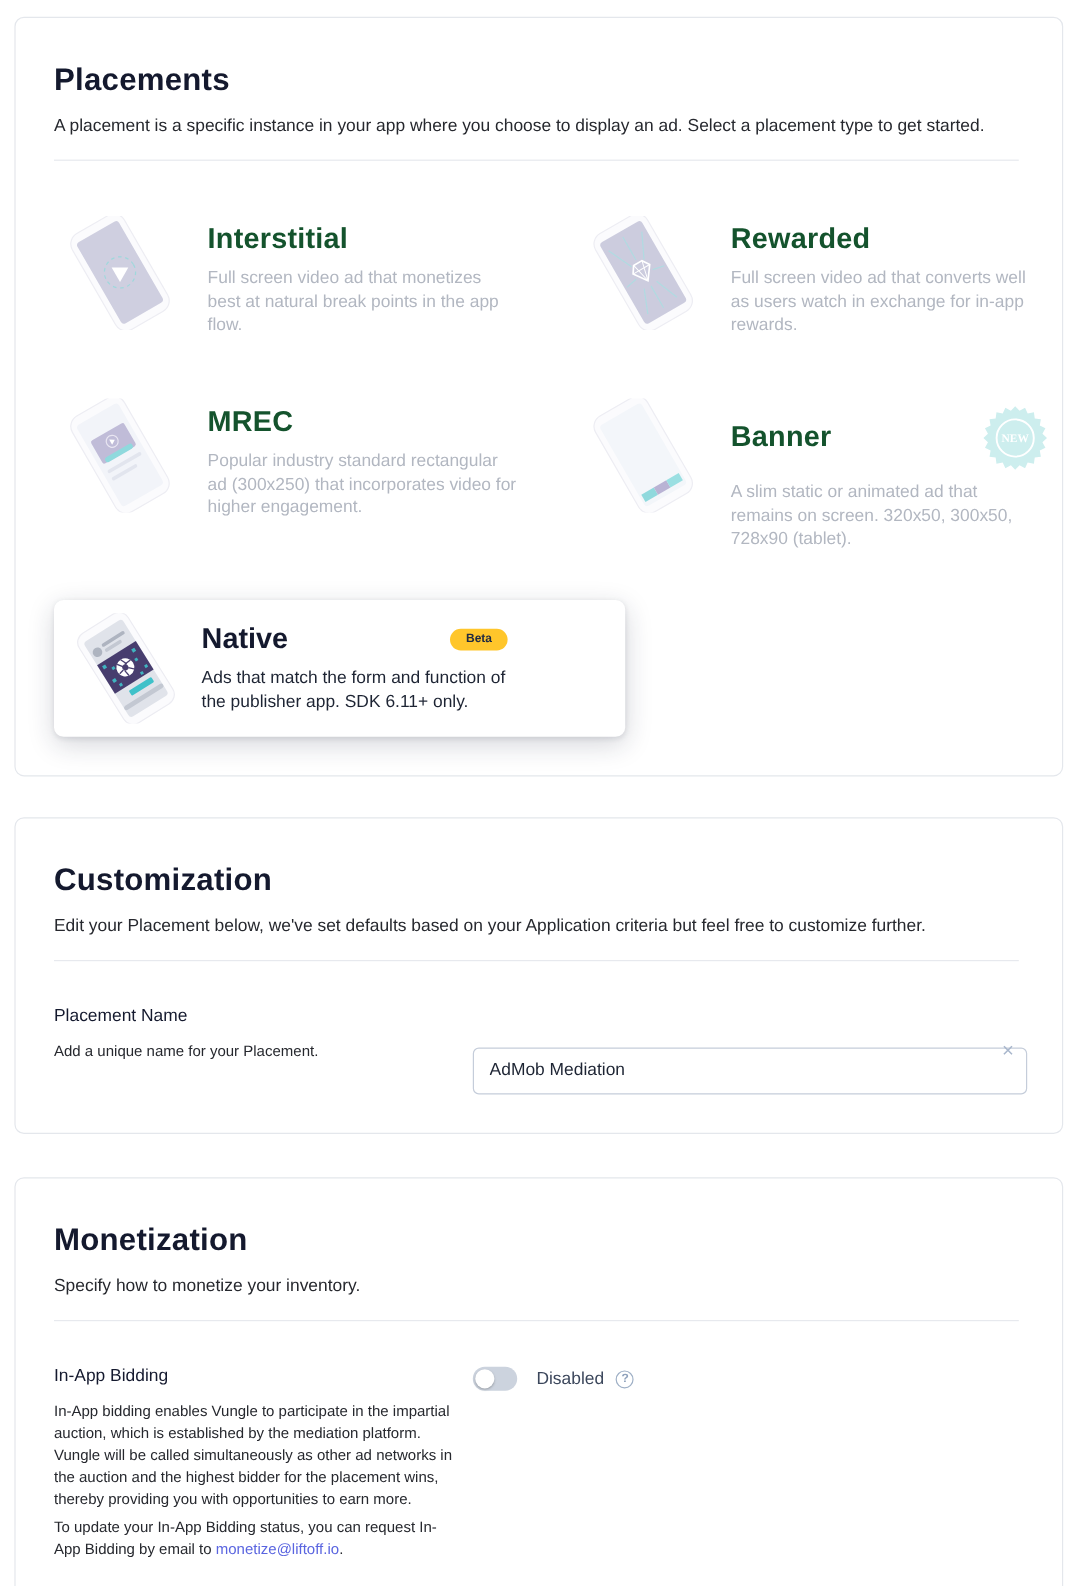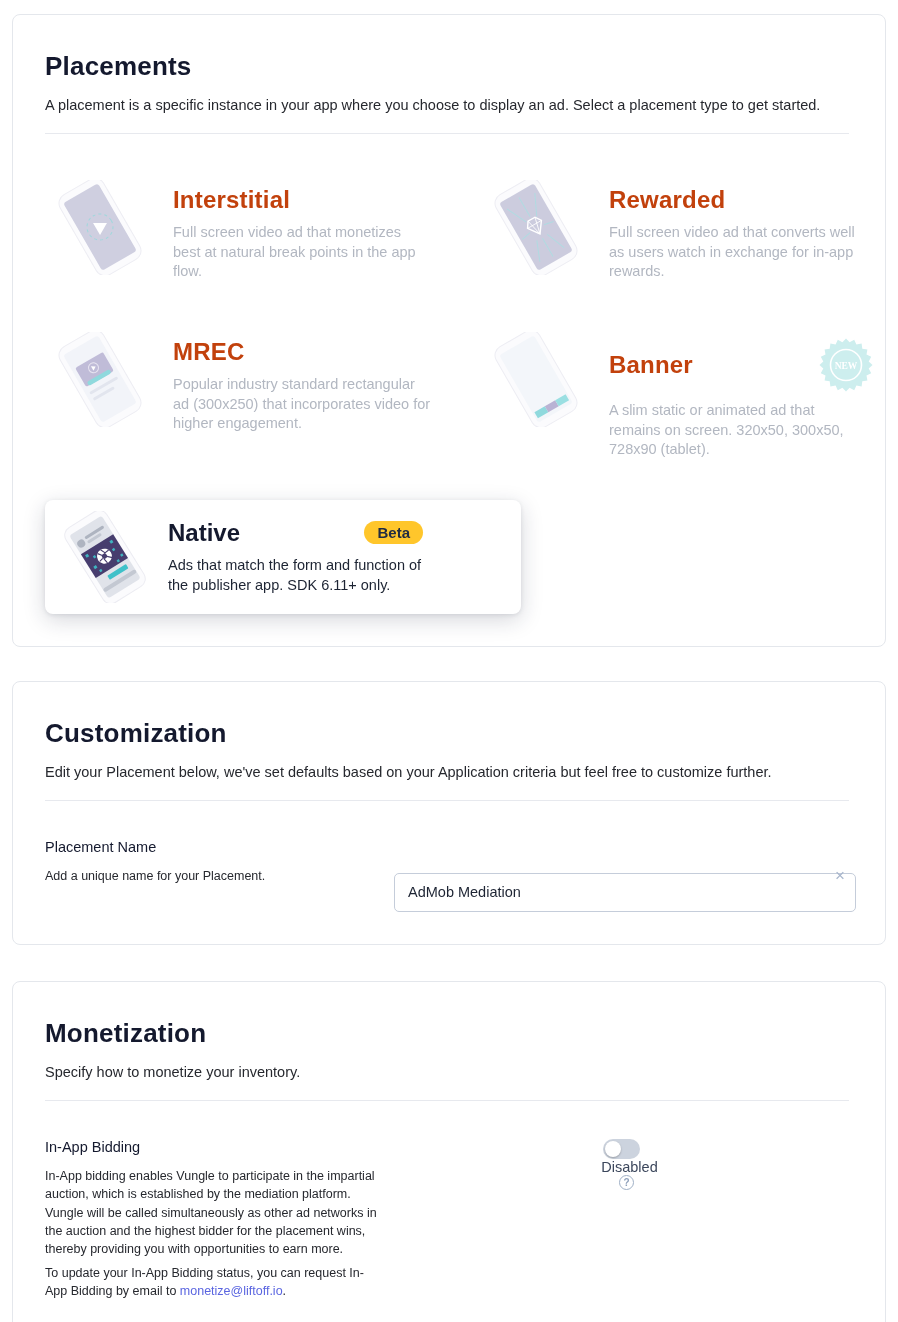--- a/index.html
+++ b/index.html
@@ -20,37 +20,37 @@
 
   
   .type-grid {
     display:grid; grid-template-columns:436px 1fr;
     row-gap:50px; margin-top:46px;
   }
   .type-item { display:flex; align-items:flex-start; cursor:pointer; }
   .type-icon { flex:0 0 110px; height:95px; }
   .type-text { margin-left:18px; margin-top:6px; width:258px; }
   .type-head { display:flex; align-items:center; justify-content:space-between; }
-  .type-title { font-size:24px; font-weight:700; color:#c2410c; letter-spacing:.2px; }
+  .type-title { font-size:24px; font-weight:700; color:#14532d; letter-spacing:.2px; }
   .type-desc { font-size:14.5px; color:#b2b7c1; line-height:1.35; margin-top:9px; }
 
   
   .native-card {
     margin-top:40px; width:476px; min-height:114px;
     background:#fff; border-radius:8px;
     box-shadow:0 6px 22px rgba(30,35,60,.18), 0 1px 4px rgba(30,35,60,.10);
     display:flex; align-items:center; padding:10px 20px 10px 8px; cursor:pointer;
   }
   .native-card .type-icon { flex:0 0 105px; height:92px; }
   .native-card .type-text { margin-left:10px; margin-top:0; width:255px; }
   .native-title { font-size:24px; font-weight:700; color:#14192e; }
   .native-desc { font-size:14.5px; color:#1d2433; line-height:1.38; margin-top:8px; }
 
   .badge-beta {
-    background:#ffc62b; color:#212b42; font-size:15px; font-weight:700;
+    background:#ffc62b; color:#212b42; font-size:10px; font-weight:700;
     padding:4px 13px; border-radius:13px; line-height:1;
   }
   .badge-new { width:54px; height:54px; margin-right:-6px; }
 
   
   .field-row { display:grid; grid-template-columns:349px 1fr; margin-top:38px; }
   .field-label { font-size:14.5px; font-weight:400; color:#14192e; }
   .field-help { font-size:12.5px; color:#26282e; margin-top:12px; line-height:1.45; }
   .field-help + .field-help { margin-top:6px; }
 
@@ -58,21 +58,21 @@
   .text-input {
     width:100%; height:39px; border:1px solid #c5cdda; border-radius:5px;
     padding:0 34px 0 13px; font-size:14.5px; color:#1d2433;
     font-family:"Liberation Sans", sans-serif; outline:none; background:#fff;margin-top:34px;
   }
   .clear-x {
     position:absolute; right:11px; top:50%; transform:translateY(-50%);
     color:#a8b6cc; font-size:17px; line-height:1; cursor:pointer; user-select:none;
   }
 
-  .toggle-row { display:flex; align-items:center;flex-direction:column; }
+  .toggle-row { display:flex; align-items:center; }
   .toggle {
     width:37px; height:20px; border-radius:10px; background:#ccd3de;
     position:relative; cursor:pointer; flex:0 0 auto;
   }
   .toggle-knob {
     position:absolute; left:2px; top:2px; width:16px; height:16px;
     border-radius:50%; background:#fff; box-shadow:0 1px 2px rgba(0,0,0,.25);
   }
   .toggle-state { font-size:14.5px; color:#3c475c; margin-left:16px; }
   .help-icon {

